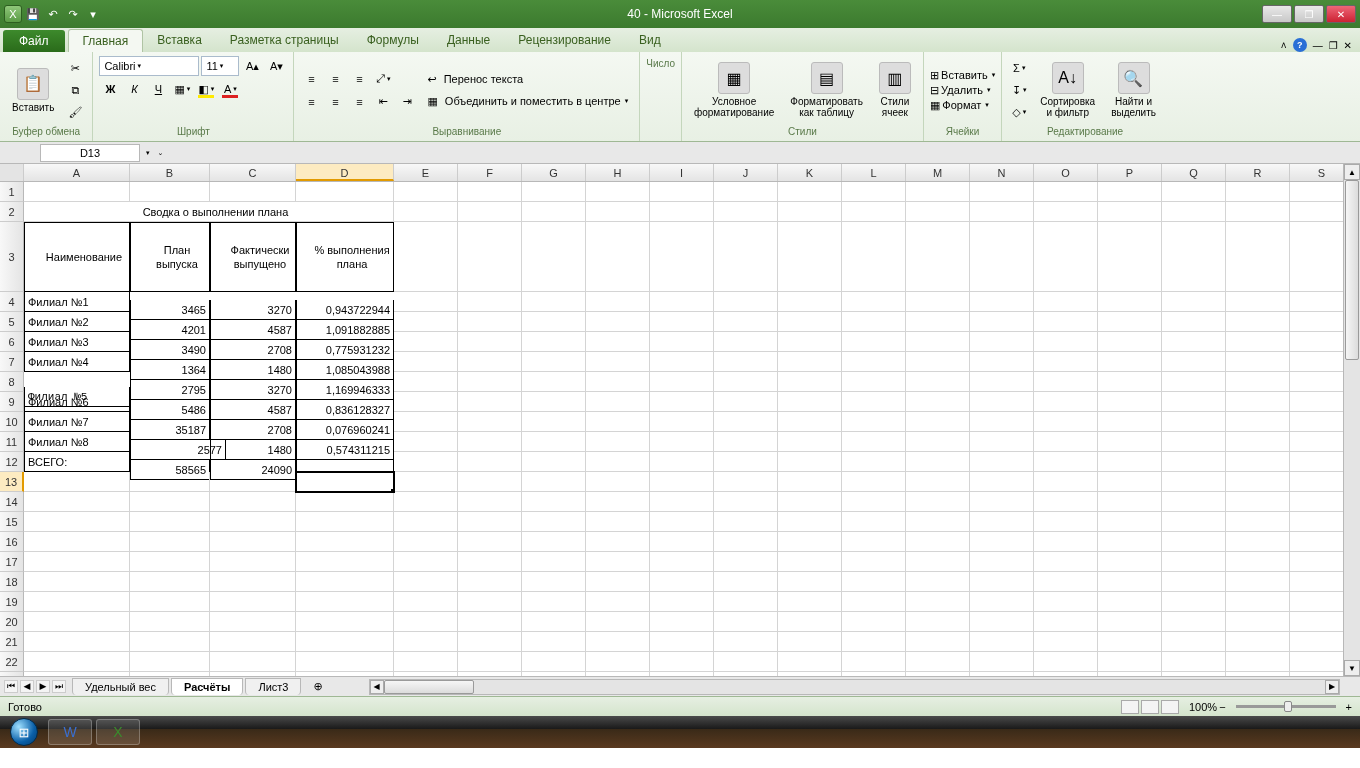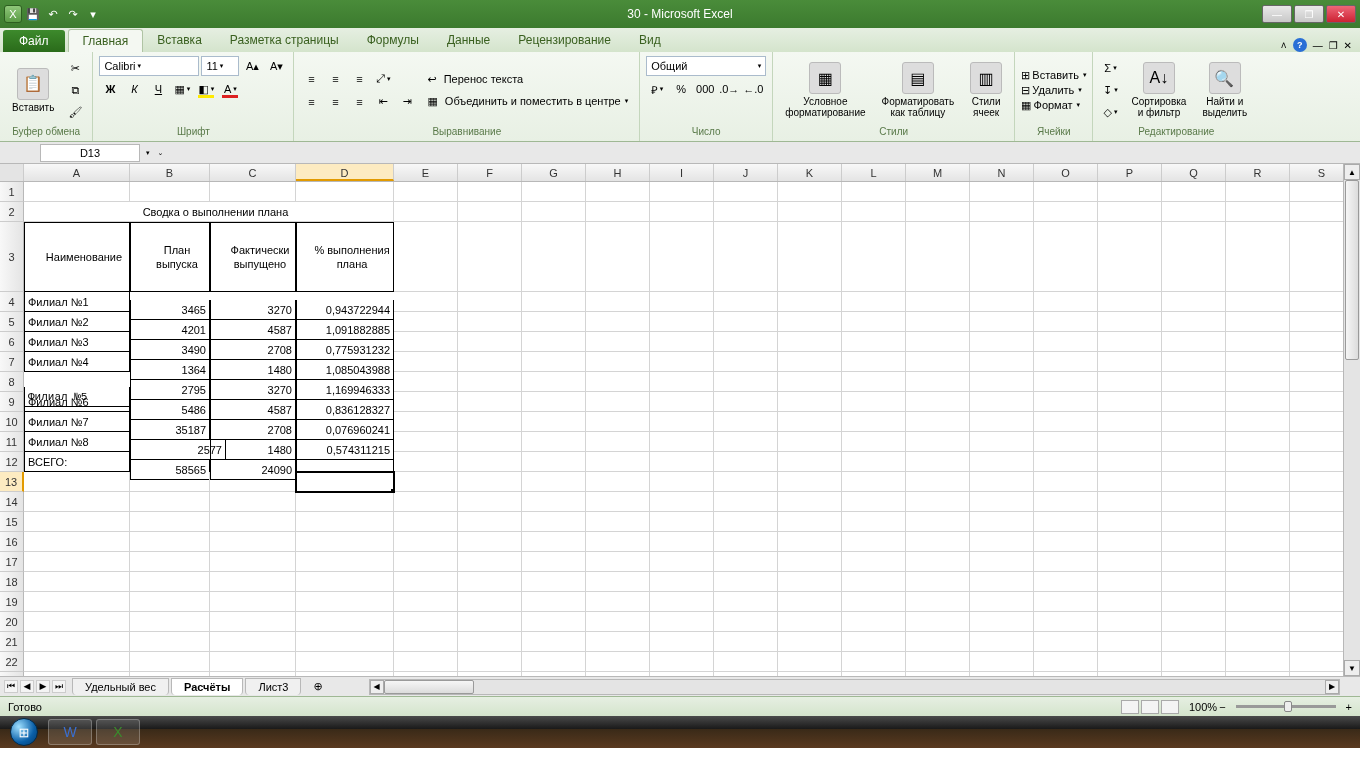--- a/index.html
+++ b/index.html
@@ -104,21 +104,21 @@
 <body>
 
 <div class="titlebar">
   <div class="qat">
     <div class="qat-icon xl">X</div>
     <div class="qat-icon">💾</div>
     <div class="qat-icon">↶</div>
     <div class="qat-icon">↷</div>
     <div class="qat-icon">▾</div>
   </div>
-  <div class="title-text">30 - Microsoft Excel</div>
+  <div class="title-text">40 - Microsoft Excel</div>
   <div class="winctl">
     <div class="winbtn">—</div>
     <div class="winbtn">❐</div>
     <div class="winbtn close">✕</div>
   </div>
 </div>
 
 <div class="tabs">
   <div class="filetab">Файл</div>
   <div id="rtabs" style="display: flex;">
@@ -204,33 +204,20 @@
         </div>
         <div class="smrow" style="border:1px solid transparent; padding:2px 4px;">
           <span>▦</span>&nbsp;<span>Объединить и поместить в центре</span><span class="dd">▾</span>
         </div>
       </div>
     </div>
     <div class="rgrp-label">Выравнивание</div>
   </div>
 
   <div class="rgrp">
-    <div class="rgrp-body" style="flex-direction:column; gap:3px; align-items:flex-start;">
-      <div class="numfmt">
-          <span>Общий</span>
-          <span class="dd" style="margin-left:auto;">▾</span>
-        </div>
-      <div class="smrow">
-        <div class="smbtn">₽<span class="dd">▾</span></div>
-        <div class="smbtn">%</div>
-        <div class="smbtn">000</div>
-        <div class="smbtn">.0→</div>
-        <div class="smbtn">←.0</div>
-      </div>
-    </div>
     <div class="rgrp-label">Число</div>
   </div>
 
   <div class="rgrp">
     <div class="rgrp-body">
       <div class="bigbtn">
           <div class="ico">▦</div>
           <span style="white-space:pre-line;">Условное
 форматирование</span>
         </div>

